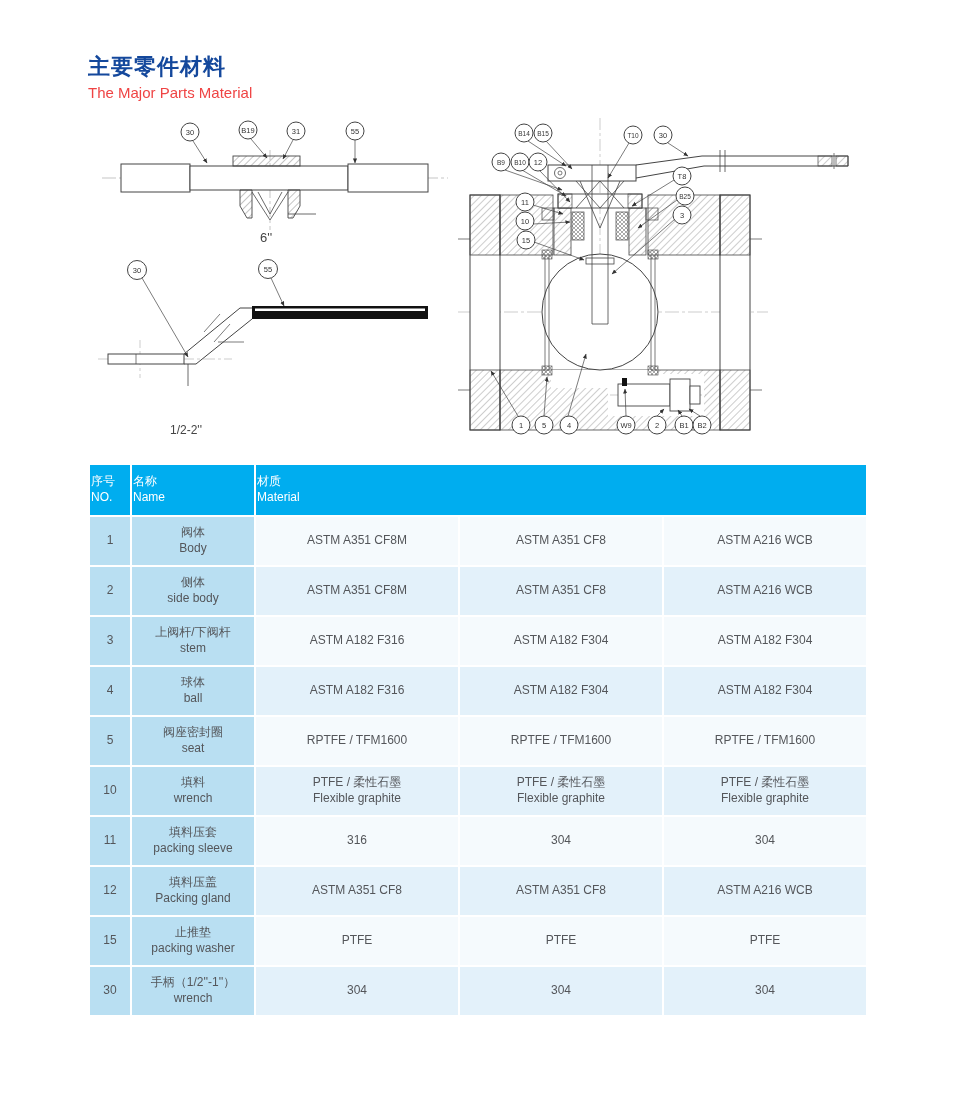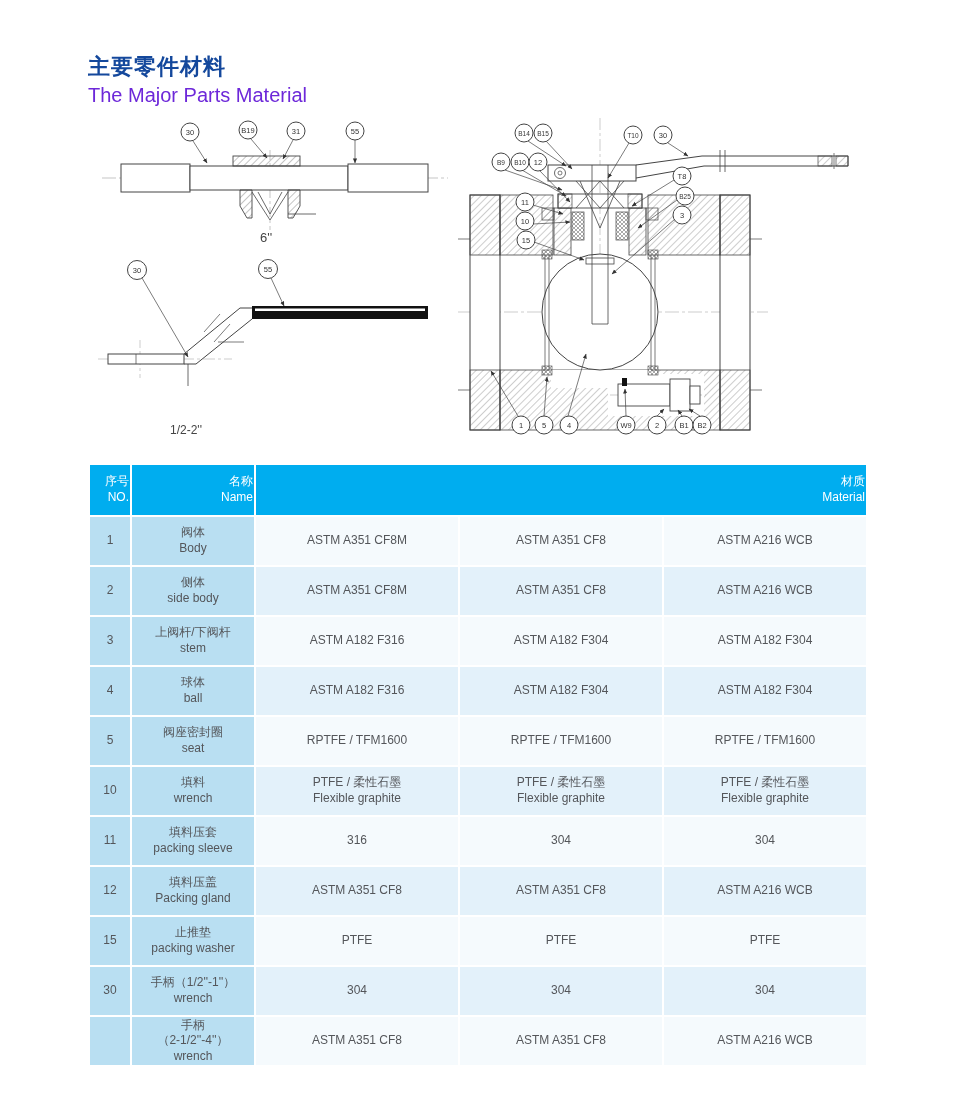--- a/index.html
+++ b/index.html
@@ -1,26 +1,26 @@
 <!DOCTYPE html>
 <html><head>
 <meta charset="utf-8">
 <style>
   html,body{margin:0;padding:0;background:#fff;}
   .page{position:relative;width:960px;height:1100px;background:#fff;overflow:hidden;
         font-family:"Liberation Sans","DejaVu Sans",sans-serif;padding-left:43px;}
   .title-zh{position:absolute;left:88px;top:52px;font-size:22px;font-weight:bold;color:#14489C;letter-spacing:1px;}
-  .title-en{position:absolute;left:88px;top:84px;font-size:20px;color:#6d28d9;}
+  .title-en{position:absolute;left:88px;top:84px;font-size:15px;color:#ef4444;}
   svg{position:absolute;}
   svg text{font-family:"Liberation Sans","DejaVu Sans",sans-serif;fill:#333;}
   .callout-text{font-size:7.5px;}
   .size-label{font-size:13px;fill:#444;}
   .tbl{position:absolute;left:88px;top:463px;width:780px;border-collapse:separate;border-spacing:2px;
        table-layout:fixed;font-size:12px;color:#54565A;}
-  .tbl th{background:#00ADEF;color:#fff;font-weight:normal;height:48px;line-height:1.3;text-align:right;vertical-align:middle;}
+  .tbl th{background:#00ADEF;color:#fff;font-weight:normal;height:48px;line-height:1.3;text-align:left;vertical-align:middle;}
   .tbl td{height:48px;line-height:1.3;text-align:center;vertical-align:middle;padding:0 4px;}
   .tbl td.c-no,.tbl td.c-name{background:#B9DFF2;}
   .tbl tr.r-light td.c-mat{background:#F5FAFD;}
   .tbl tr.r-tint td.c-mat{background:#E3F1FA;}
 </style>
 </head>
 <body>
 
 <div class="page">
 
@@ -473,33 +473,16 @@
             <div>304</div>
           </td>
       <td class="c-mat">
             <div>304</div>
           </td>
       <td class="c-mat">
             <div>304</div>
           </td>
     </tr>
 
-    <tr class="r-light">
-      <td class="c-no"></td>
-      <td class="c-name">
-            <div>手柄</div>
-            <div>（2-1/2''-4''）</div>
-            <div>wrench</div>
-          </td>
-      <td class="c-mat">
-            <div>ASTM A351 CF8</div>
-          </td>
-      <td class="c-mat">
-            <div>ASTM A351 CF8</div>
-          </td>
-      <td class="c-mat">
-            <div>ASTM A216 WCB</div>
-          </td>
-    </tr>
   </tbody>
   </table>
 
 </div>
 
 </body></html>

